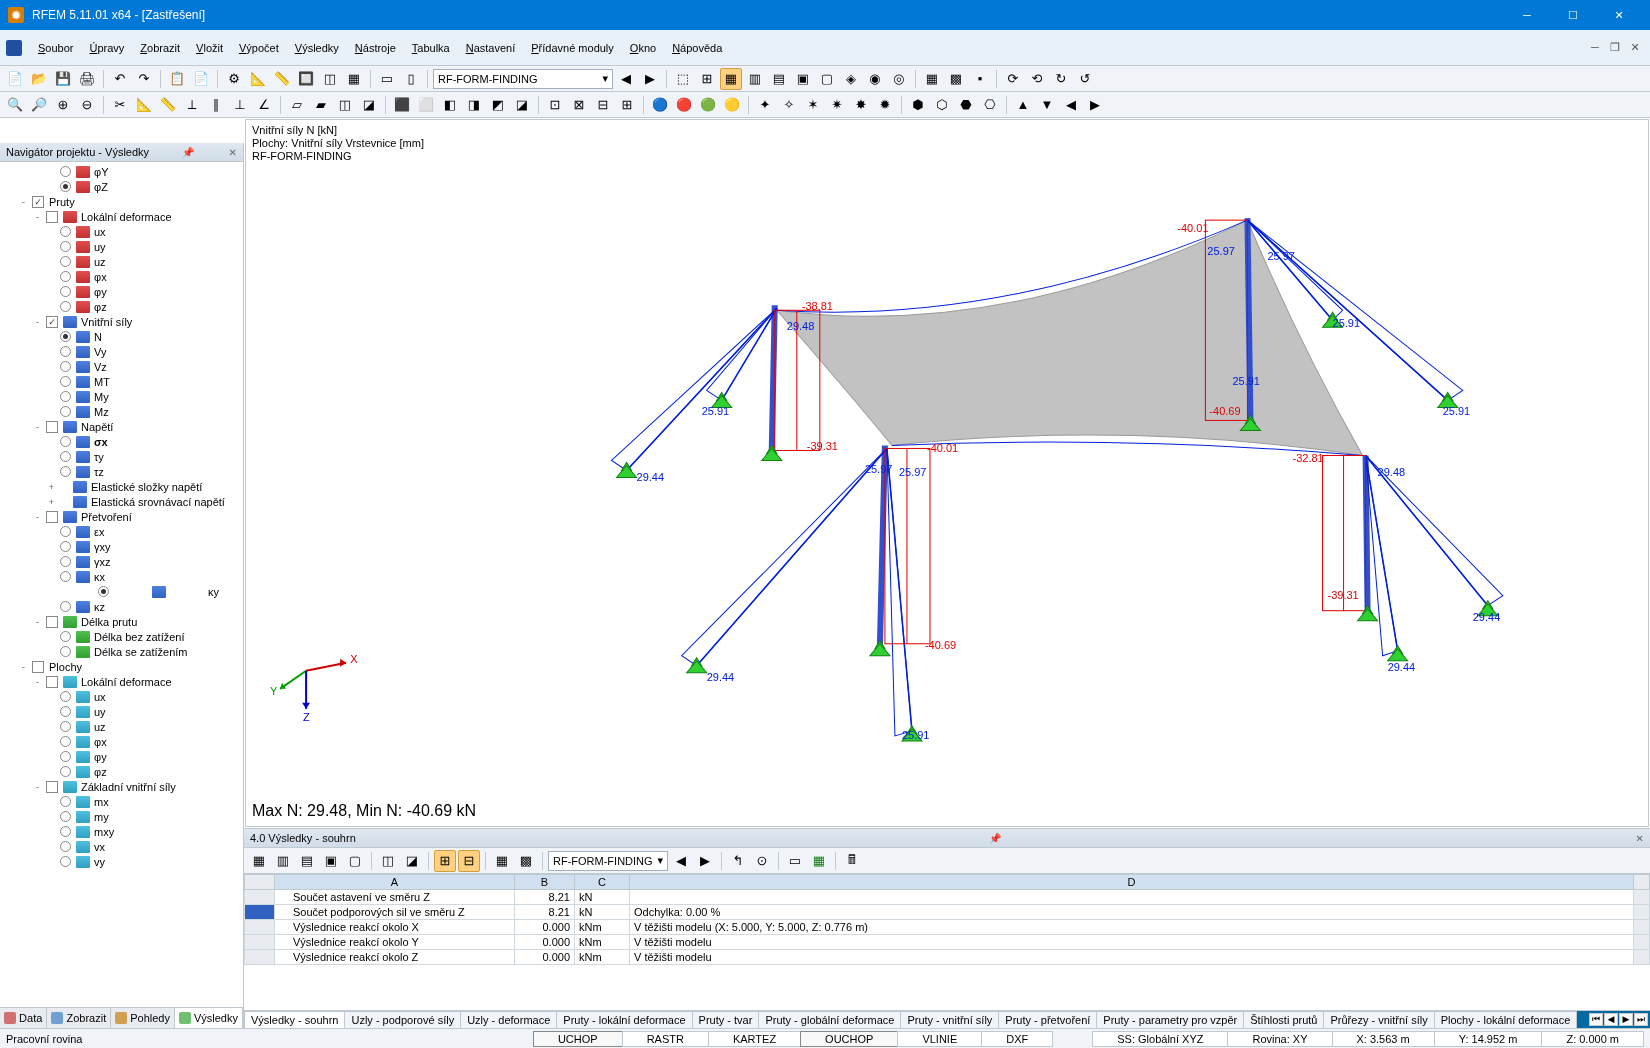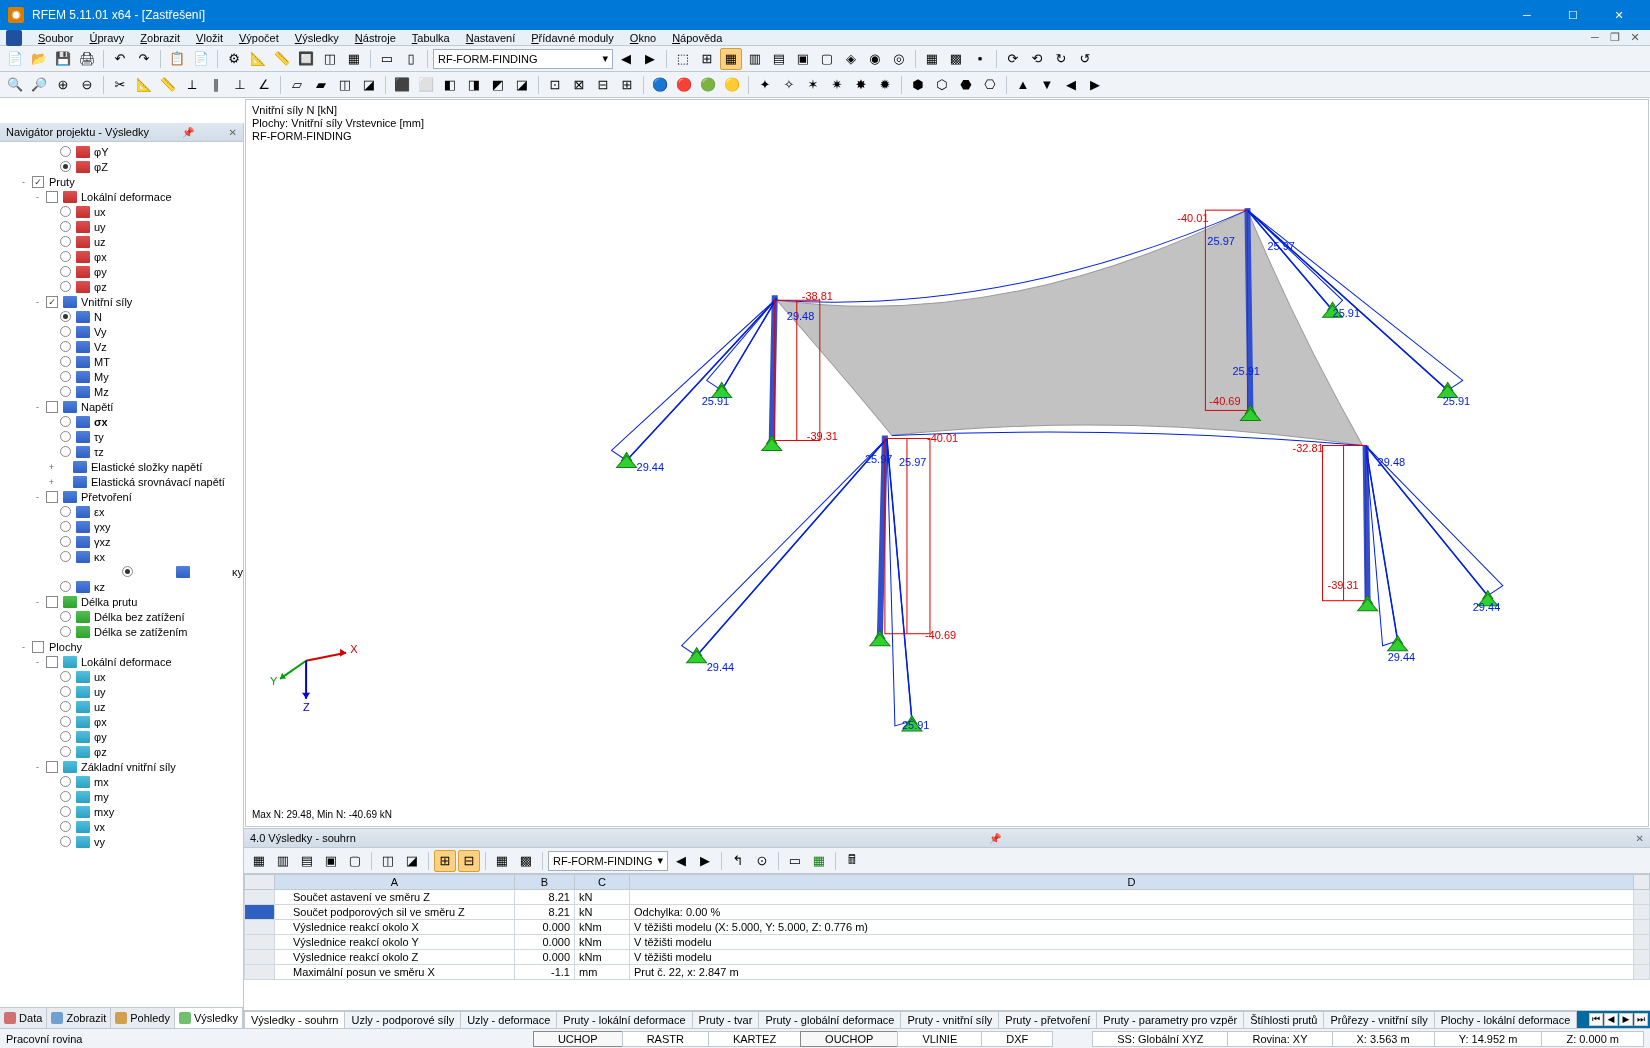--- a/index.html
+++ b/index.html
@@ -2,21 +2,21 @@
 <html><head>
 <meta charset="utf-8">
 <style>
 * { margin: 0; padding: 0; box-sizing: border-box; font-family: "Segoe UI", Tahoma, sans-serif; font-size: 11px; }
 body { background: #fff; overflow: hidden; width: 1650px; height: 1048px; display: flex; flex-direction: column; }
 .titlebar { background: #0078d7; color: #fff; height: 30px; display: flex; align-items: center; padding: 0 8px; }
 .titlebar .icon { width: 16px; height: 16px; background: #d97d00; border-radius: 2px; margin-right: 8px; display:flex;align-items:center;justify-content:center;color:#fff;font-weight:bold;}
 .titlebar .title { flex: 1; font-size: 12px; }
 .winbtns { display: flex; gap: 0; }
 .winbtn { width: 46px; height: 30px; display: flex; align-items: center; justify-content: center; color: #fff; cursor: pointer; }
-.menubar { background: #e8f0f8; height: 16px; display: flex; align-items: center; padding: 0 6px; gap: 2px; border-bottom: 1px solid #c0c8d0; }
+.menubar { background: #e8f0f8; height: 36px; display: flex; align-items: center; padding: 0 6px; gap: 2px; border-bottom: 1px solid #c0c8d0; }
 .menubar .appicon { width:16px;height:16px;background:#2050a0;margin-right:6px;border-radius:2px;}
 .menuitem { padding: 2px 8px; cursor: pointer; }
 .menuitem u { text-decoration: underline; }
 .mdi-btns { margin-left:auto; display:flex; gap:2px;}
 .mdi-btns span{width:18px;text-align:center;cursor:pointer;color:#555;}
 .toolbar { background: #f0f4f8; height: 26px; display: flex; align-items: center; padding: 2px 4px; gap: 2px; border-bottom: 1px solid #c0c8d0; }
 .tbtn { width: 22px; height: 22px; display: flex; align-items: center; justify-content: center; border: 1px solid transparent; cursor: pointer; border-radius: 2px; font-size:13px;}
 .tsep { width: 1px; height: 18px; background: #c0c8d0; margin: 0 3px; }
 .tcombo { height: 20px; border: 1px solid #a0b0c0; background: #fff; padding: 0 4px; min-width: 180px; display:flex;align-items:center;}
 .main { flex: 1; display: flex; min-height: 0; }
@@ -35,21 +35,21 @@
 .tree-item .ico.cyn{background:linear-gradient(#50c0e0,#30a0c0);border-radius:1px;}
 .tree-item .ico.grn{background:linear-gradient(#50c050,#30a030);border-radius:1px;}
 .tree-item .lbl{margin-left:2px;}
 .navtabs { display: flex; background: #e8ecf0; border-top: 1px solid #c0c8d0; }
 .navtab { flex: 1; padding: 4px 4px; text-align: center; cursor: pointer; border-right: 1px solid #c0c8d0; display:flex;align-items:center;justify-content:center;gap:3px;}
 .navtab.active { background: #fff; }
 .navtab .tico{width:12px;height:12px;border-radius:2px;}
 .content { flex: 1; display: flex; flex-direction: column; min-width: 0; }
 .viewport { flex: 1; background: #fff; position: relative; border: 1px solid #c0c8d0; margin: 1px; }
 .vp-info { position: absolute; top: 4px; left: 6px; font-size: 11px; line-height: 13px; color: #000; }
-.vp-bottom { position: absolute; bottom: 6px; left: 6px; font-size: 10px; }
+.vp-bottom { position: absolute; bottom: 6px; left: 6px; font-size: 16px; }
 .model-svg { width: 100%; height: 100%; }
 .panel { height: 200px; border-top: 1px solid #c0c8d0; display: flex; flex-direction: column; background:#f0f4f8;}
 .phead { background: linear-gradient(#e0e8f0,#d0dce8); padding: 3px 6px; border-bottom: 1px solid #c0c8d0;display:flex;align-items:center;gap:8px;}
 .phead .pin{margin-left:auto;color:#666;cursor:pointer;font-size:10px;}
 .ptoolbar { height: 26px; background: #f0f4f8; display: flex; align-items: center; padding: 2px 4px; gap: 2px; border-bottom: 1px solid #c0c8d0; }
 .ptoolbar .tbtn.active{background:#ffd080;border-color:#d0a040;}
 .ptable { flex: 1; overflow: auto; background: #fff; }
 .grid { border-collapse: collapse; width: 100%; }
 .grid th { background: #e8ecf0; border: 1px solid #c0c8d0; padding: 1px 4px; font-weight: normal; text-align: center; font-size:11px;}
 .grid th.colhdr{background:#d0e0f0;}
@@ -362,21 +362,21 @@
           <span class="rad"></span>
           <span class="ico blu"></span>
           <span class="lbl">γxz</span>
         </div>
         <div class="tree-item" style="padding-left: 46px;">
           <span class="exp"></span>
           <span class="rad"></span>
           <span class="ico blu"></span>
           <span class="lbl">κx</span>
         </div>
-        <div class="tree-item" style="padding-left: 70px; gap: 38px;">
+        <div class="tree-item" style="padding-left: 46px; gap: 38px;">
           <span class="exp"></span>
           <span class="rad sel"></span>
           <span class="ico blu"></span>
           <span class="lbl">κy</span>
         </div>
         <div class="tree-item" style="padding-left: 46px;">
           <span class="exp"></span>
           <span class="rad"></span>
           <span class="ico blu"></span>
           <span class="lbl">κz</span>
@@ -713,28 +713,20 @@
                 <td style="background:#e8ecf0"></td>
               </tr>
               <tr>
                 <td class="rowhdr"></td>
                 <td style="padding-left:18px">Výslednice reakcí okolo Z</td>
                 <td class="num">0.000</td>
                 <td>kNm</td>
                 <td>V těžišti modelu</td>
                 <td style="background:#e8ecf0"></td>
               </tr>
-              <tr>
-                <td class="rowhdr"></td>
-                <td style="padding-left:18px">Maximální posun ve směru X</td>
-                <td class="num">-1.1</td>
-                <td>mm</td>
-                <td>Prut č. 22,  x: 2.847 m</td>
-                <td style="background:#e8ecf0"></td>
-              </tr>
             </tbody>
         </table>
       </div>
       <div class="ptabs" id="ptabs">
           <div class="ptab active">Výsledky - souhrn</div>
           <div class="ptab">Uzly - podporové síly</div>
           <div class="ptab">Uzly - deformace</div>
           <div class="ptab">Pruty - lokální deformace</div>
           <div class="ptab">Pruty - tvar</div>
           <div class="ptab">Pruty - globální deformace</div>

